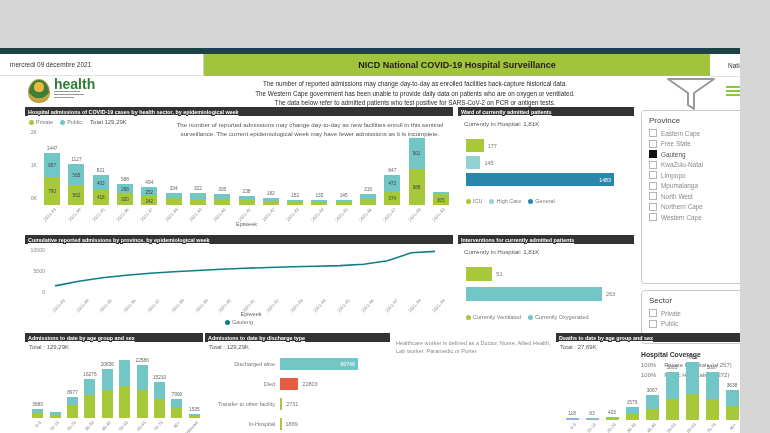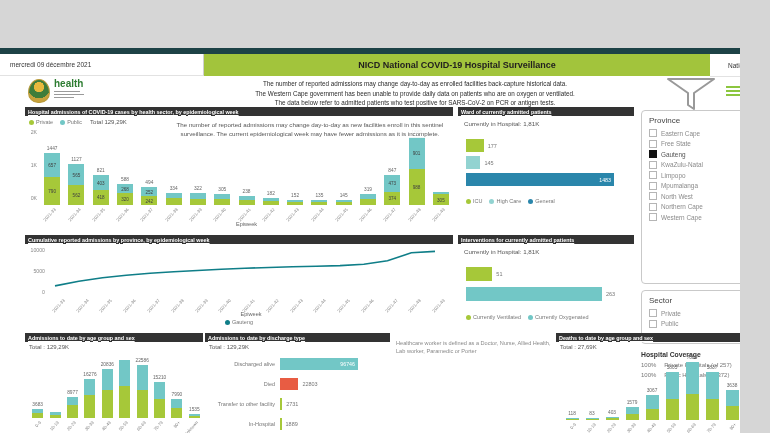--- a/index.html
+++ b/index.html
@@ -7,21 +7,21 @@
        font-family:"Liberation Sans","DejaVu Sans",sans-serif;color:#333;margin-top:48px;}
   .topstrip{position:absolute;left:0;top:0;width:770px;height:6px;background:#1d4246;}
   .bottom-band{position:absolute;left:0;top:419px;width:770px;height:14px;background:#dcdcdc;}
   
   .hdr-date{position:absolute;left:0;top:6px;width:204px;height:22px;background:#fff;border-right:1px solid #cfcfcf;border-bottom:1px solid #e2e2e2;font-size:6.5px;color:#333;display:flex;align-items:center;padding-left:10px;box-sizing:border-box;}
   .hdr-title{position:absolute;left:204px;top:6px;width:506px;height:22px;background:#a2c43c;color:#23211f;font-size:9px;font-weight:bold;display:flex;align-items:center;justify-content:center;}
   .hdr-scope{position:absolute;left:710px;top:6px;width:60px;height:22px;background:#fff;font-size:6.5px;color:#333;display:flex;align-items:center;justify-content:center;border-bottom:1px solid #e2e2e2;}
   .logo{position:absolute;left:28px;top:31px;display:flex;gap:4px;align-items:flex-start;}
   .emblem{width:20px;height:22px;border-radius:50% 50% 45% 45%/58% 58% 42% 42%;
           background:radial-gradient(circle at 50% 32%,#e8b93c 0 28%,#3f7d3a 29% 62%,#c8a23c 63% 100%);border:1px solid #b89a3a;}
-  .wordmark{font-size:10px;font-weight:bold;color:#2e7d32;line-height:10px;}
+  .wordmark{font-size:14px;font-weight:bold;color:#2e7d32;line-height:10px;}
   .logo-lines div{height:1.5px;background:#9a9a9a;margin-top:1.5px;}
   .notices{position:absolute;left:180px;top:31px;width:470px;text-align:center;font-size:6.3px;color:#2b2b2b;line-height:9.5px;}
   .funnel{position:absolute;left:666px;top:30px;}
   .nicd-logo{position:absolute;left:726px;top:36px;}
   .nicd-logo div{height:2px;background:#8cc63f;margin-top:2px;}
   
   .panel{position:absolute;box-sizing:border-box;}
   .sec-bar{background:#333;color:#fff;font-size:5.4px;font-weight:bold;text-decoration:underline;padding:1.5px 3px;white-space:nowrap;overflow:hidden;}
   .meta-row{display:flex;align-items:center;gap:8px;font-size:5.8px;color:#777;margin:3px 2px 2px 4px;}
   .legend-row{display:flex;align-items:center;gap:7px;font-size:5.5px;color:#777;}

